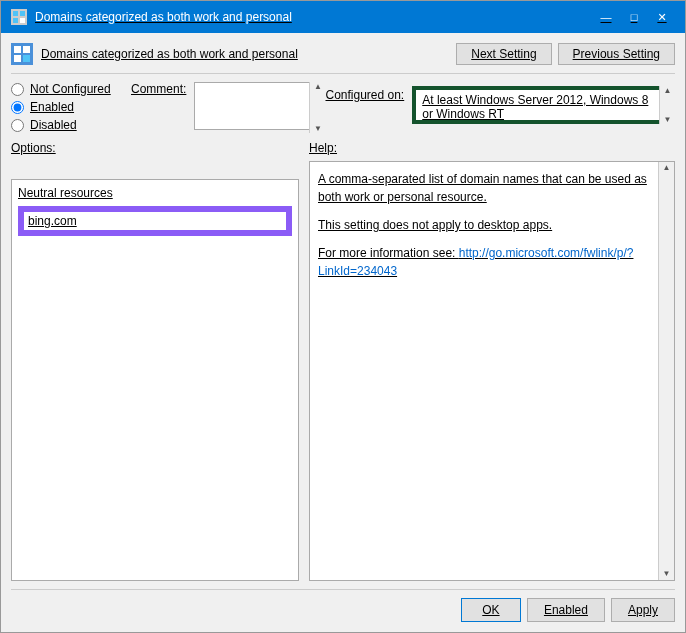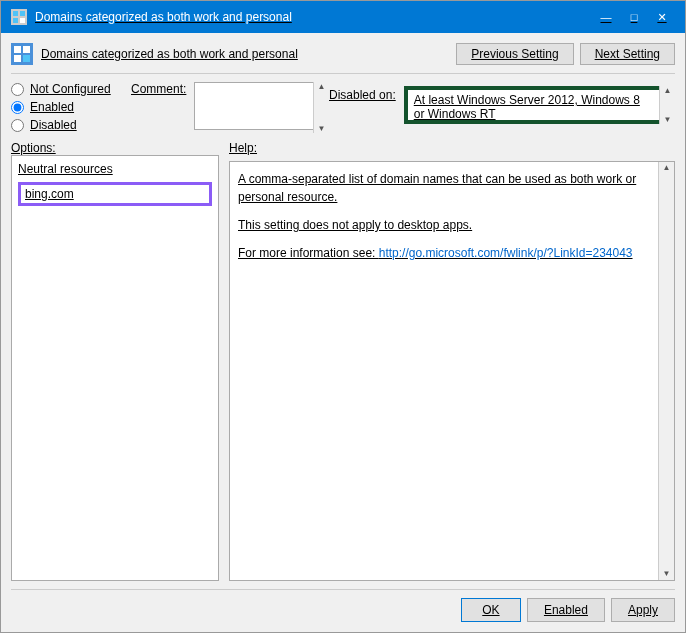--- a/index.html
+++ b/index.html
@@ -139,42 +139,42 @@
       height: 38px;
       overflow: hidden;
       position: relative;
     }
     .options-help-section {
       display: flex;
       gap: 10px;
       flex: 1;
     }
     .options-pane {
-      width: 208px;
-      display: flex;
-      flex-direction: column;
-      gap: 0;
+      width: 288px;
+      display: flex;
+      flex-direction: column;
+      gap: 24px;
     }
     .options-title {
       font-size: 12px;
     }
     .options-box {
       border: 1px solid #aaa;
       background: white;
       flex: 1;
       padding: 6px;
       display: flex;
       flex-direction: column;
       gap: 6px;
     }
     .options-box-label {
       font-size: 12px;
     }
     .options-input {
-      border: 3px solid #8b5cf6;
+      border: 6px solid #8b5cf6;
       padding: 2px 4px;
       font-size: 12px;
       width: 100%;
       font-family: 'Segoe UI', Tahoma, sans-serif;
     }
     .help-pane {
       flex: 1;
       display: flex;
       flex-direction: column;
       gap: 6px;
@@ -288,22 +288,22 @@
           <svg width="20" height="20" viewBox="0 0 20 20">
             <rect x="2" y="2" width="7" height="7" fill="#fff"></rect>
             <rect x="11" y="2" width="7" height="7" fill="#fff"></rect>
             <rect x="2" y="11" width="7" height="7" fill="#fff"></rect>
             <rect x="11" y="11" width="7" height="7" fill="#4fc3f7"></rect>
           </svg>
         </div>
         <span>Domains categorized as both work and personal</span>
       </div>
       <div class="header-buttons">
+        <button class="btn">Next Setting</button>
         <button class="btn">Previous Setting</button>
-        <button class="btn">Next Setting</button>
       </div>
     </div>
 
     <div class="top-row-content">
 
       <div class="left-col">
         <label class="radio-label">
           <input type="radio" name="config" style="">
           <span>Not Configured</span>
         </label>
@@ -322,21 +322,21 @@
           <span class="comment-label">Comment:</span>
           <div style="flex:1; position:relative;">
             <textarea class="textarea-box" rows="3" style="width: 100%; padding-right: 18px;"></textarea>
             <div style="position:absolute;right:0;top:0;bottom:0;width:16px;background:#f0f0f0;border-left:1px solid #ccc;display:flex;flex-direction:column;justify-content:space-between;align-items:center;">
               <span style="font-size:8px;color:#555;">▲</span>
               <span style="font-size:8px;color:#555;">▼</span>
             </div>
           </div>
         </div>
         <div class="supported-row">
-          <span class="supported-label">Disabled on:</span>
+          <span class="supported-label">Configured on:</span>
           <div style="flex:1; position:relative;">
             <div class="supported-value-box" style="padding-right:20px;">
               <span>At least Windows Server 2012, Windows 8 or Windows RT</span>
             </div>
             <div style="position:absolute;right:0;top:0;bottom:0;width:16px;background:#f0f0f0;border-left:1px solid #ccc;display:flex;flex-direction:column;justify-content:space-between;align-items:center;">
               <span style="font-size:8px;color:#555;">▲</span>
               <span style="font-size:8px;color:#555;">▼</span>
             </div>
           </div>
         </div>

